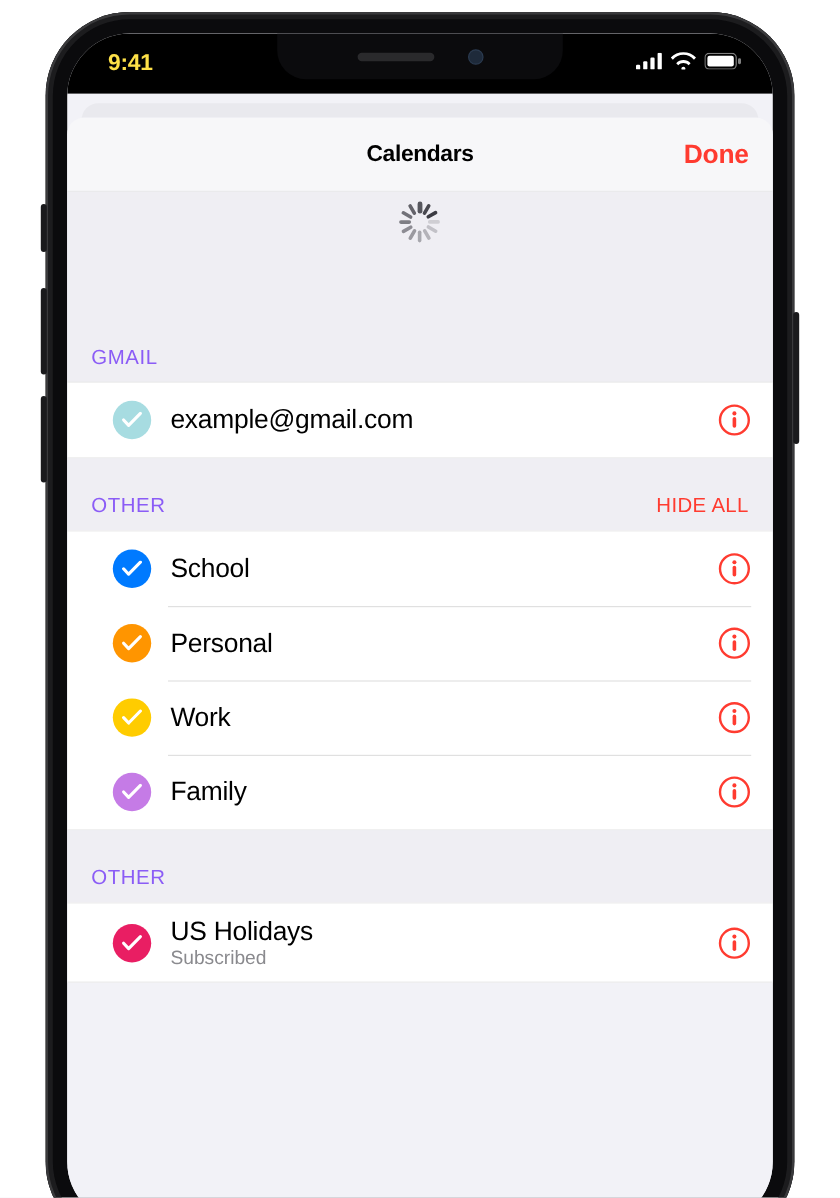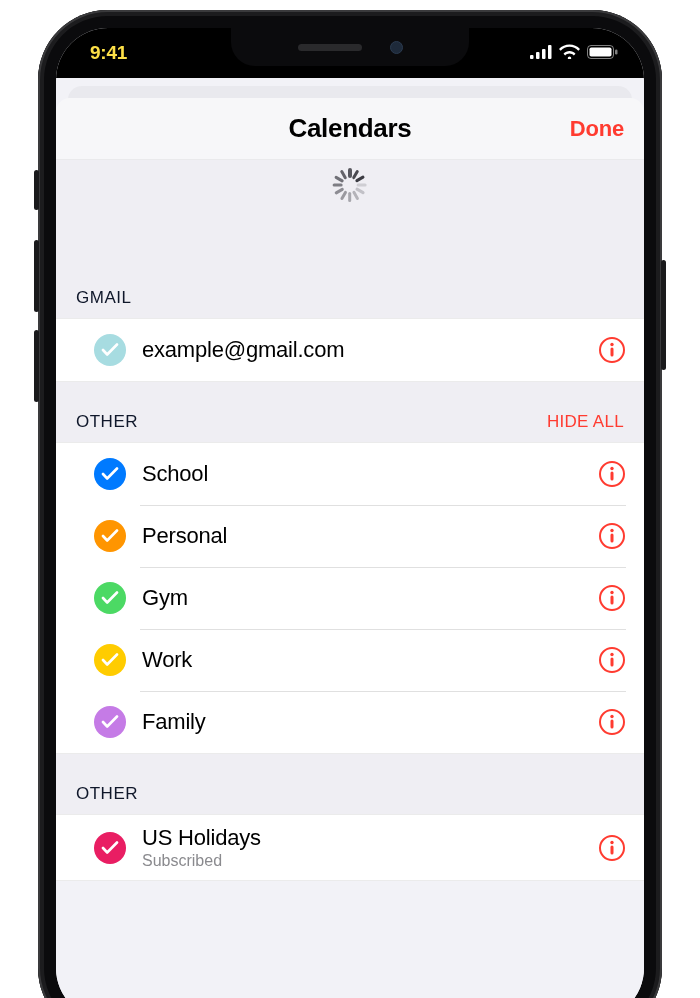--- a/index.html
+++ b/index.html
@@ -115,21 +115,21 @@
     .nav-bar {
       height: 62px;
       display: flex;
       align-items: center;
       justify-content: center;
       position: relative;
       background: #f7f7f9;
       border-bottom: 1px solid rgba(0,0,0,0.05);
     }
     .nav-title {
-      font-size: 26px;
+      font-size: 19px;
       font-weight: 600;
       letter-spacing: -0.3px;
     }
     .nav-done {
       position: absolute;
       right: 20px;
       top: 50%;
       transform: translateY(-50%);
       color: #ff3b30;
       font-size: 22px;
@@ -163,21 +163,21 @@
       display: flex;
       align-items: flex-end;
       justify-content: space-between;
       padding: 0 20px 10px 20px;
       background: #efeef3;
     }
     .section-header.first { padding-top: 38px; }
     .section-header.rest { padding-top: 30px; }
     .section-label {
       font-size: 17px;
-      color: #0f172a;
+      color: #8b5cf6;
       letter-spacing: 0.5px;
       font-weight: 400;
     }
     .section-action {
       font-size: 17px;
       color: #ff3b30;
       letter-spacing: 0.3px;
       font-weight: 400;
     }
     .list {
@@ -362,37 +362,20 @@
           </div>
           <span class="info-btn">
             <svg width="28" height="28" viewBox="0 0 28 28">
                 <circle cx="14" cy="14" r="12" fill="none" stroke="#ff3b30" stroke-width="2"></circle>
                 <circle cx="14" cy="8.5" r="1.7" fill="#ff3b30"></circle>
                 <rect x="12.5" y="11.5" width="3" height="9" rx="1.5" fill="#ff3b30"></rect>
               </svg>
           </span>
         </div>
         <div class="row">
-          <div class="check" style="background:#4cd964">
-            <svg width="18" height="14" viewBox="0 0 18 14">
-                <path d="M2 7l4.2 4.5L16 1.5" fill="none" stroke="#fff" stroke-width="2.6" stroke-linecap="round" stroke-linejoin="round"></path>
-              </svg>
-          </div>
-          <div class="row-text">
-            <span class="row-label">Gym</span>
-          </div>
-          <span class="info-btn">
-            <svg width="28" height="28" viewBox="0 0 28 28">
-                <circle cx="14" cy="14" r="12" fill="none" stroke="#ff3b30" stroke-width="2"></circle>
-                <circle cx="14" cy="8.5" r="1.7" fill="#ff3b30"></circle>
-                <rect x="12.5" y="11.5" width="3" height="9" rx="1.5" fill="#ff3b30"></rect>
-              </svg>
-          </span>
-        </div>
-        <div class="row">
           <div class="check" style="background:#ffcc00">
             <svg width="18" height="14" viewBox="0 0 18 14">
                 <path d="M2 7l4.2 4.5L16 1.5" fill="none" stroke="#fff" stroke-width="2.6" stroke-linecap="round" stroke-linejoin="round"></path>
               </svg>
           </div>
           <div class="row-text">
             <span class="row-label">Work</span>
           </div>
           <span class="info-btn">
             <svg width="28" height="28" viewBox="0 0 28 28">

